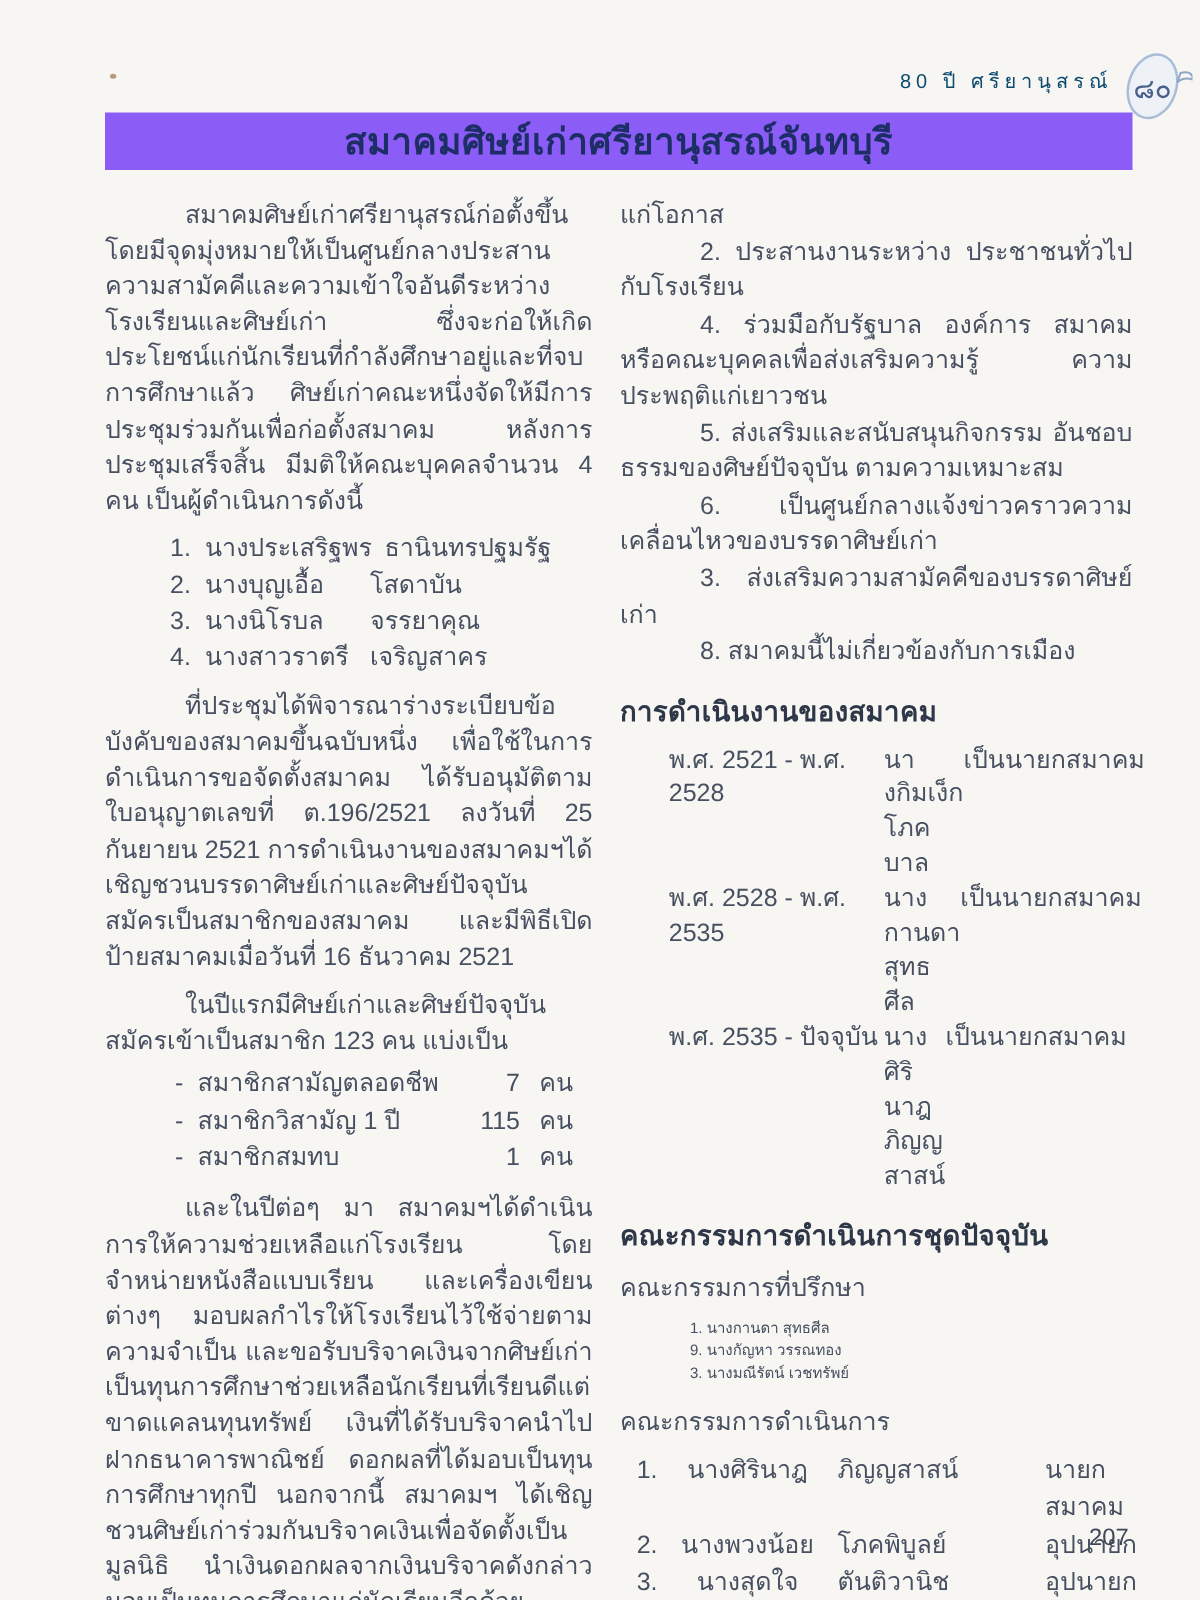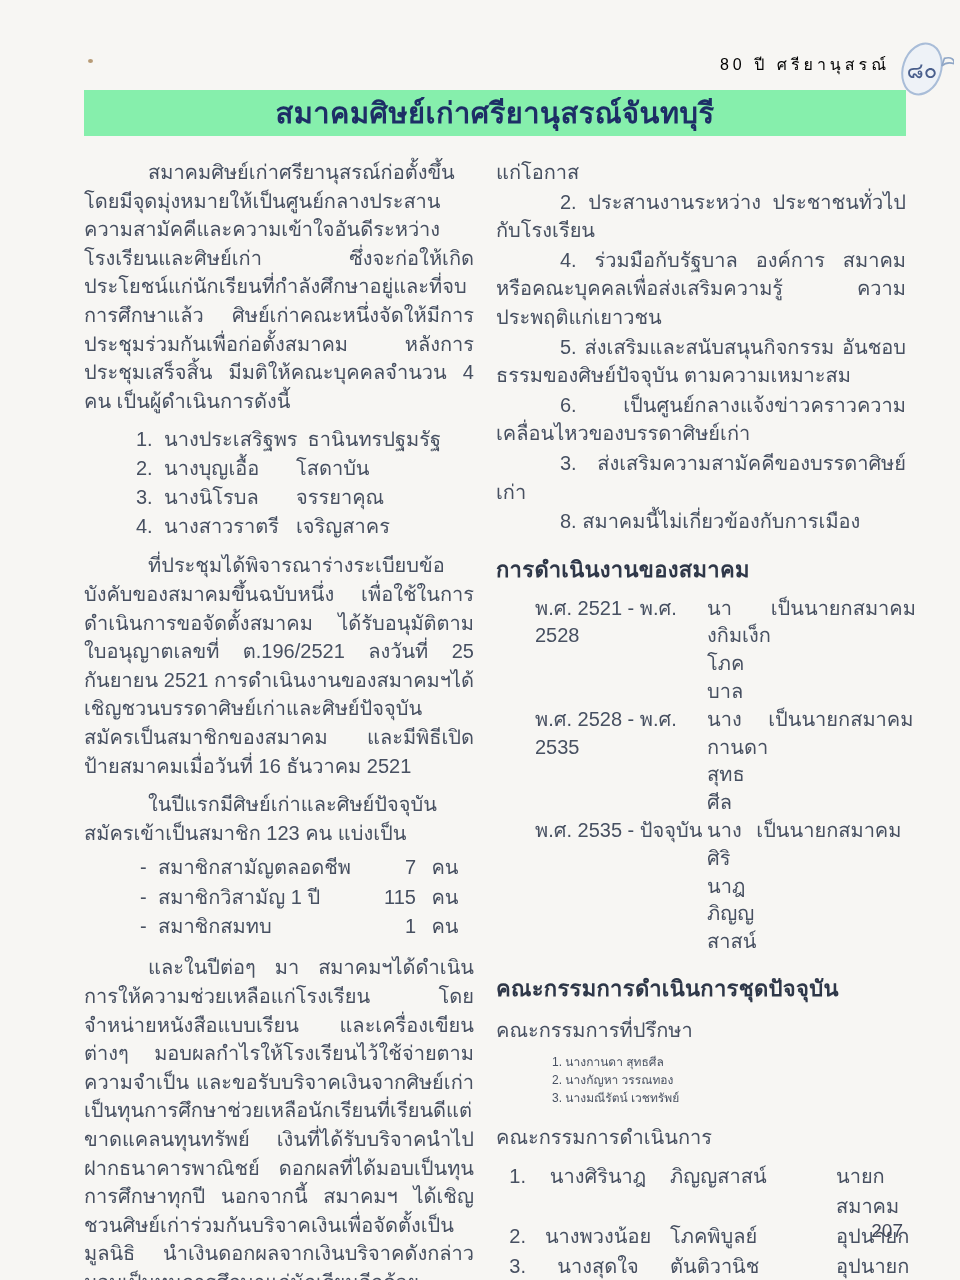--- a/index.html
+++ b/index.html
@@ -11,31 +11,31 @@
     position:relative;
     overflow:hidden;
   }
   .page{position:absolute;inset:0;}
   
   .top-row{
     position:absolute;top:48px;left:0;right:0;height:30px;
   }
   .edition-label{
     position:absolute;right:70px;top:4px;
-    font-size:16px;letter-spacing:4px;color:#000000;
+    font-size:16px;letter-spacing:4px;color:#0c4a6e;
     white-space:nowrap;
   }
   .logo{position:absolute;right:6px;top:-10px;width:64px;height:62px;}
   .speck{
     position:absolute;left:88px;top:59px;width:5px;height:4px;
     background:#b79b76;border-radius:50%;
   }
   .title-bar{
     position:absolute;left:84px;top:90px;width:822px;height:46px;
-    background:#86efac;
+    background:#8b5cf6;
     display:flex;align-items:center;justify-content:center;
   }
   .title-bar h1{
     margin:0;font-size:29px;font-weight:bold;color:#1d2e66;
     letter-spacing:0.5px;
   }
   
   .columns{
     position:absolute;left:84px;top:158px;width:822px;
     display:flex;gap:22px;
@@ -212,21 +212,21 @@
           <span class="pname">นางศิรินาฎ ภิญญสาสน์</span>
           <span class="prole">เป็นนายกสมาคม</span>
         </div>
       </div>
 
       <h2>คณะกรรมการดำเนินการชุดปัจจุบัน</h2>
       <h3>คณะกรรมการที่ปรึกษา</h3>
 
       <div>
         <div class="advisor-row">1. นางกานดา สุทธศีล</div>
-        <div class="advisor-row">2. นางกัญหา วรรณทอง</div>
+        <div class="advisor-row">9. นางกัญหา วรรณทอง</div>
         <div class="advisor-row">3. นางมณีรัตน์ เวชทรัพย์</div>
       </div>
 
       <h3 style="margin-top:14px;">คณะกรรมการดำเนินการ</h3>
 
       <div class="committee">
         <div class="cmt-row">
           <span class="cno">1.</span>
           <span class="cname">นางศิรินาฎ</span>
           <span class="csurname">ภิญญสาสน์</span>

